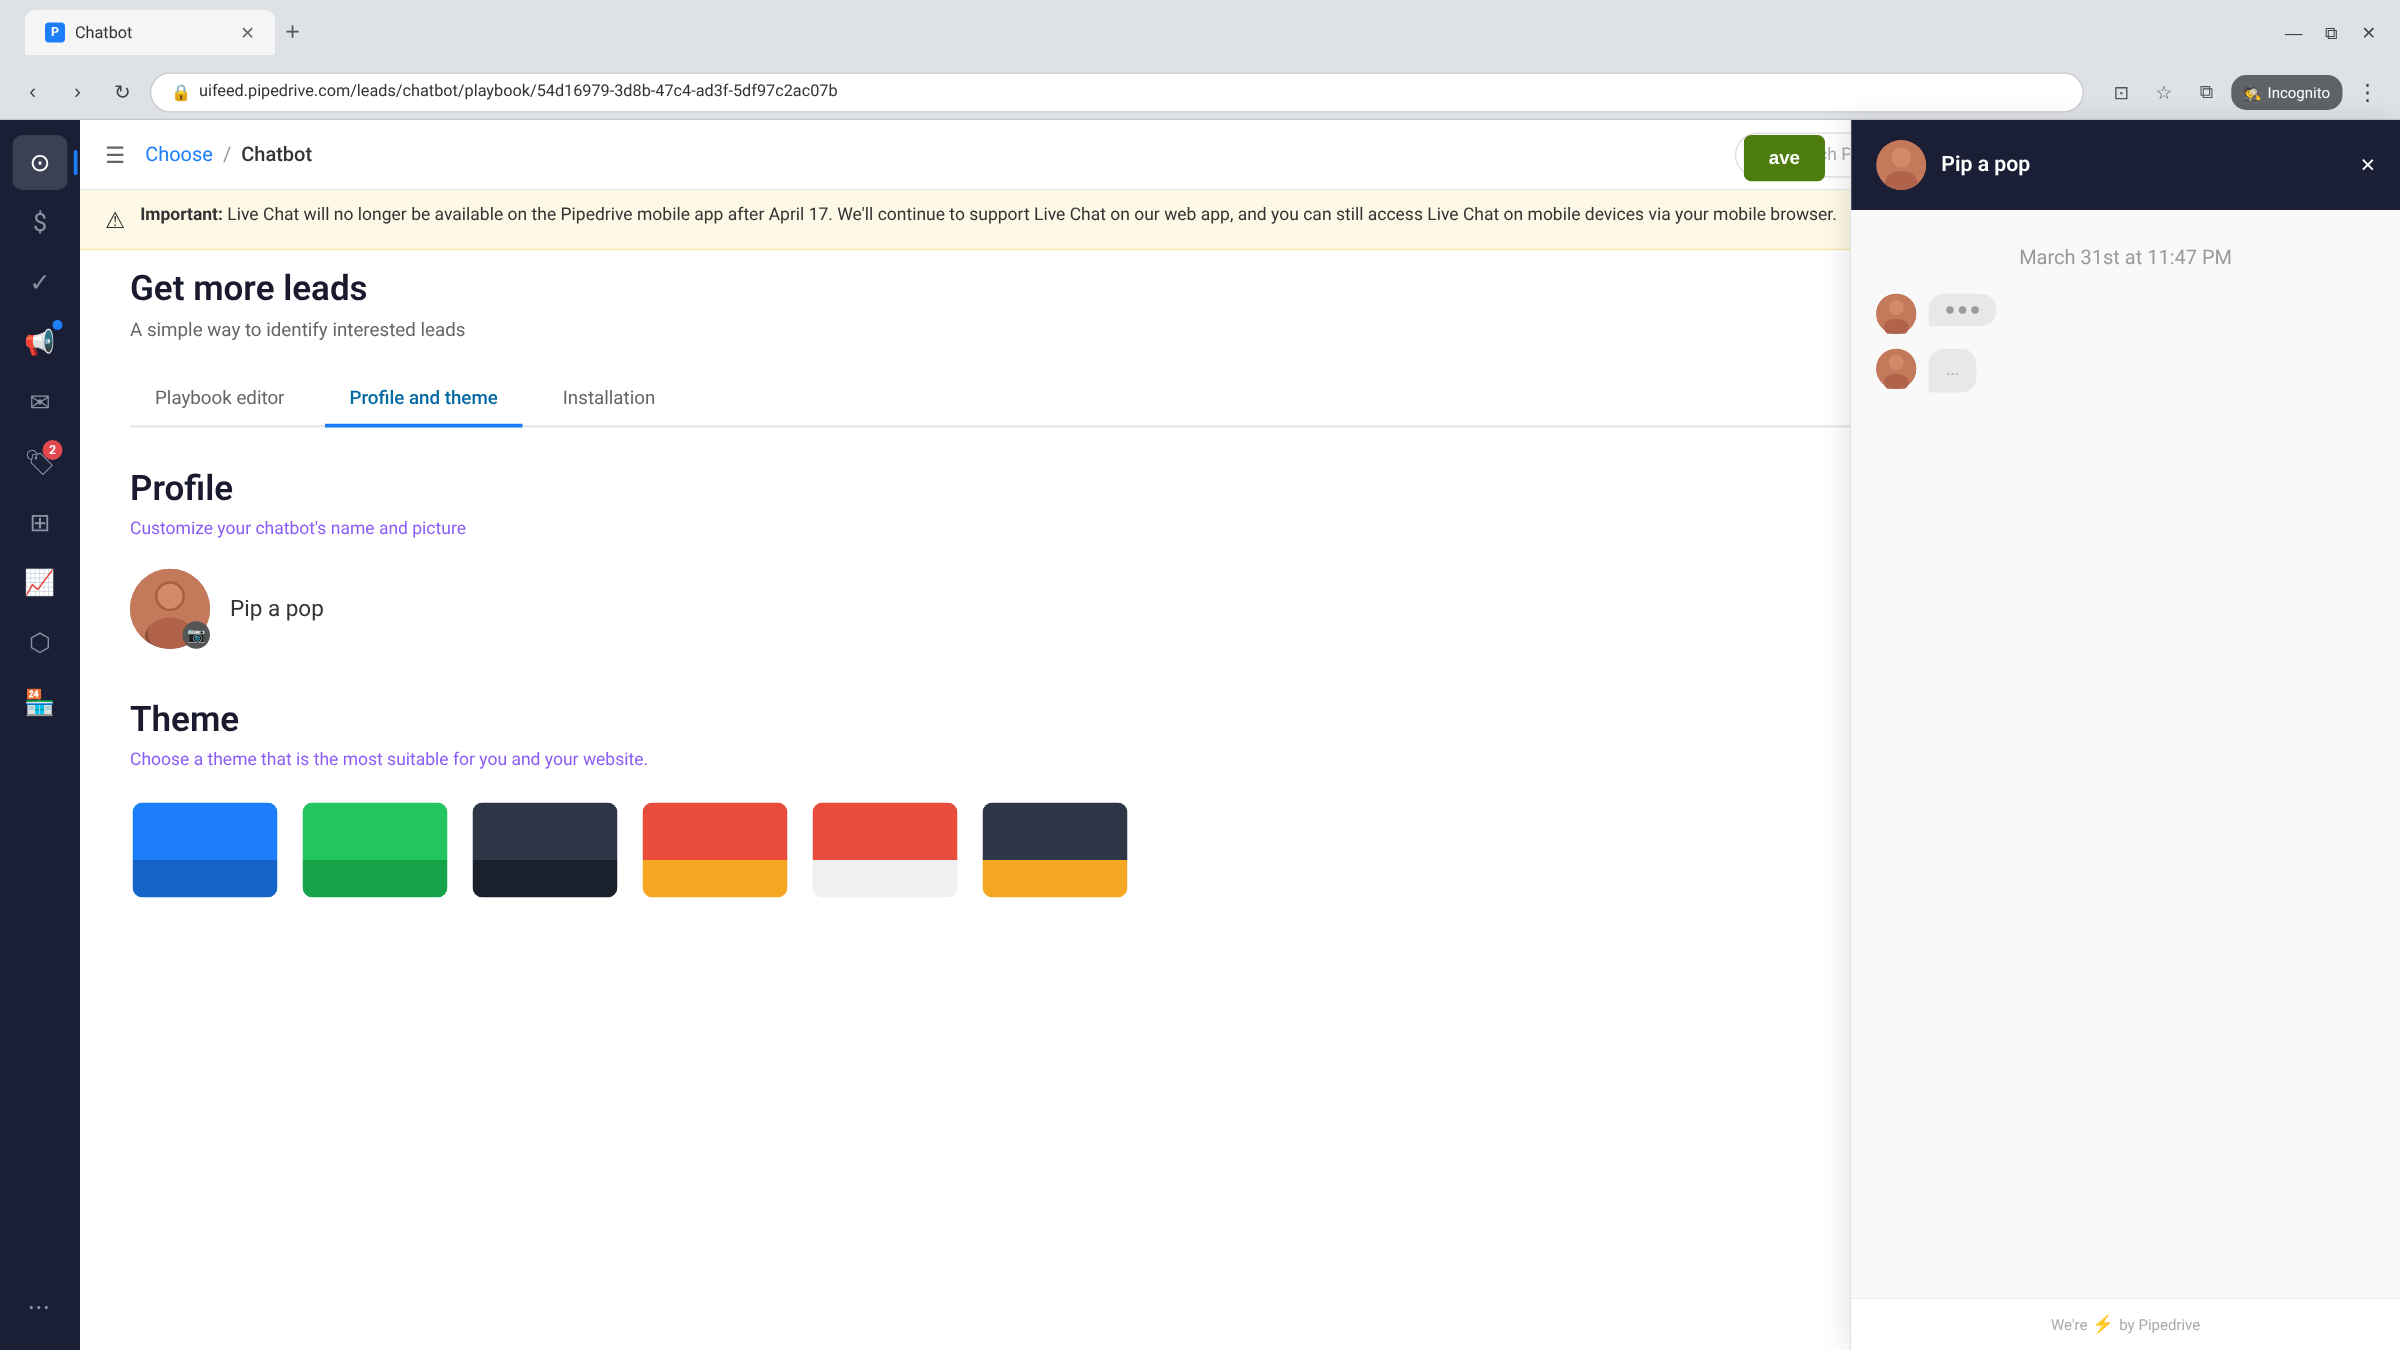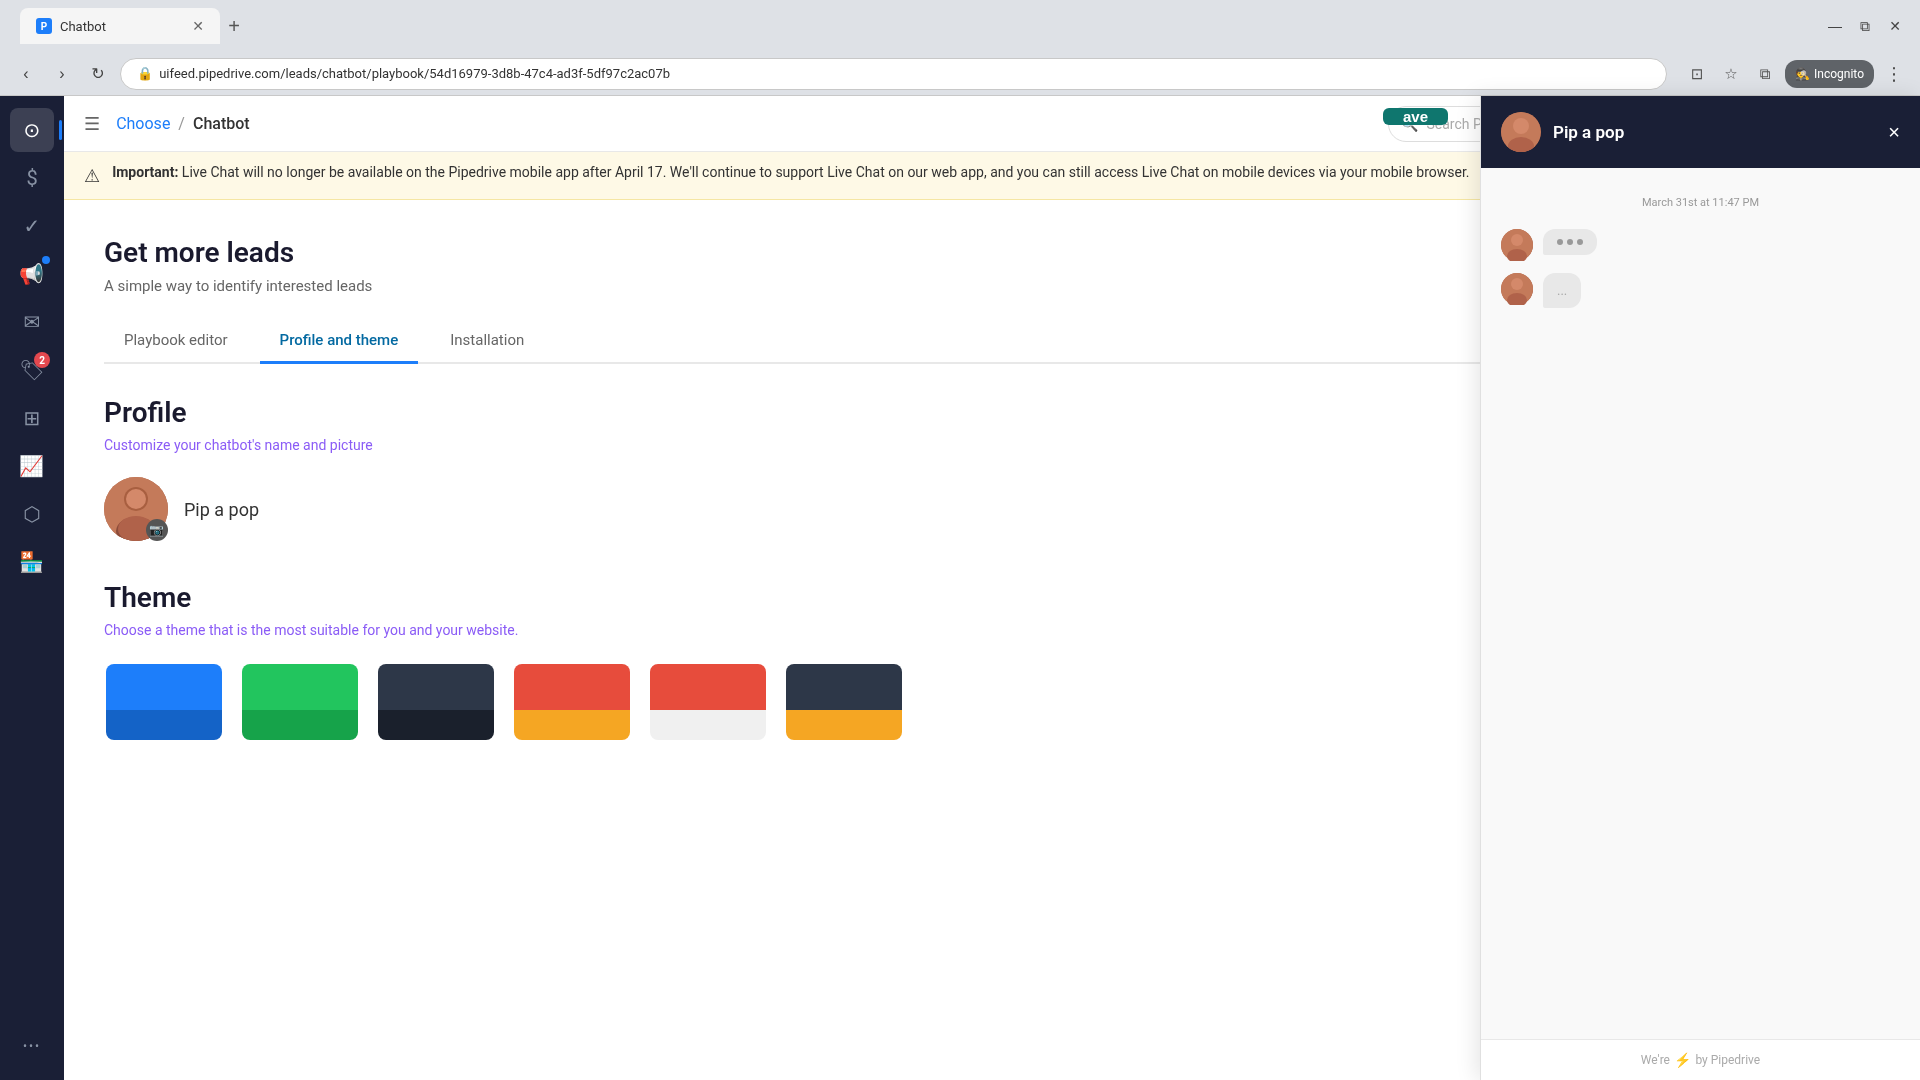--- a/index.html
+++ b/index.html
@@ -306,21 +306,21 @@
       margin-left: auto;
       background: transparent;
       border: none;
       cursor: pointer;
       font-size: 20px;
       color: #666;
     }
 
     
     .page-content {
-      padding: 36px 40px;
+      padding: 14px 40px;
       overflow-y: auto;
       flex: 1;
     }
     .page-title {
       font-size: 28px;
       font-weight: 600;
       color: #1a1a2e;
       margin-bottom: 8px;
     }
     .page-subtitle {
@@ -457,21 +457,21 @@
     .chat-body {
       flex: 1;
       padding: 20px;
       display: flex;
       flex-direction: column;
       gap: 12px;
       background: #f9f9f9;
     }
     .chat-date {
       text-align: center;
-      font-size: 11px;
+      font-size: 16px;
       color: #999;
       margin: 8px 0;
     }
     .chat-message {
       display: flex;
       align-items: flex-start;
       gap: 10px;
     }
     .msg-avatar {
       width: 32px; height: 32px;
@@ -511,25 +511,25 @@
     }
     .powered-by-icon {
       color: #f5a623;
       font-size: 14px;
     }
 
     
     .save-btn {
       position: fixed;
       top: 108px;
-      right: 472px;
-      background: #0f766e;
+      right: 460px;
+      background: #4d7c0f;
       color: white;
       border: none;
-      padding: 0 20px;
+      padding: 10px 20px;
       border-radius: 6px;
       font-size: 15px;
       font-weight: 600;
       cursor: pointer;
       z-index: 200;
     }
 
     
     .chat-body::-webkit-scrollbar { width: 4px; }
     .chat-body::-webkit-scrollbar-thumb { background: #ddd; border-radius: 2px; }

